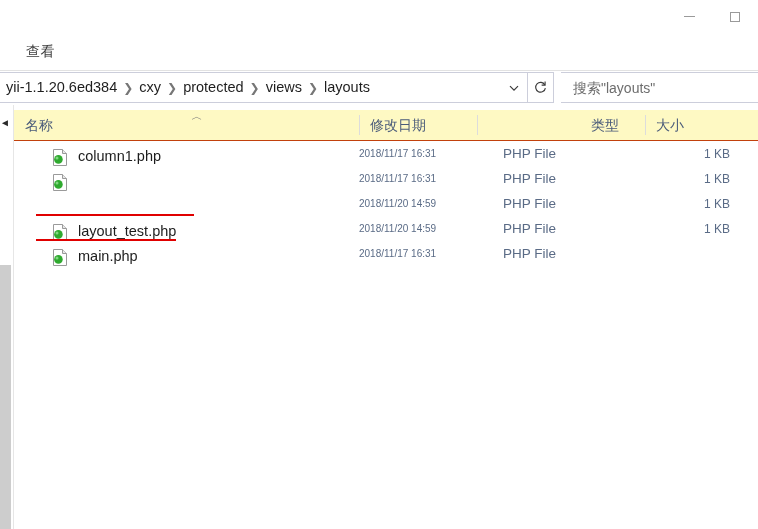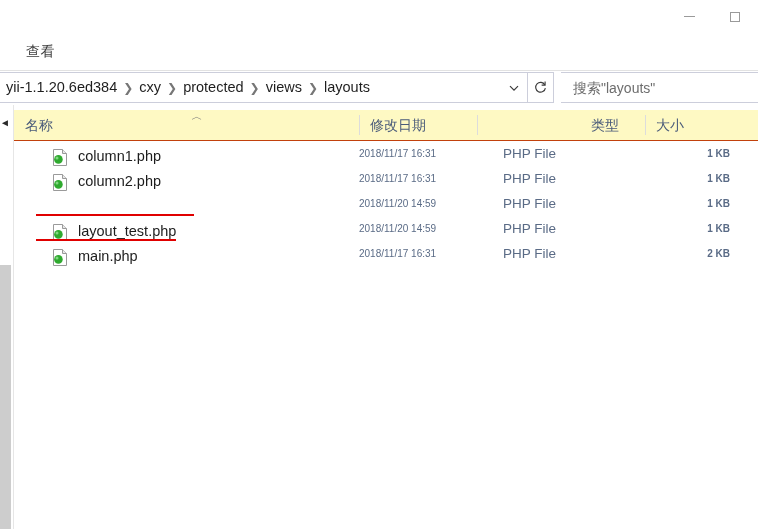--- a/index.html
+++ b/index.html
@@ -295,25 +295,24 @@
     text-align: center;
   }
   .cell-size {
     position: absolute;
     left: 631px; top: 0;
     width: 85px;
     height: 25px;
     display: flex;
     align-items: center;
     justify-content: flex-end;
-    font-size: 10px;
+    font-size: 12px;
     color: #5a6b86;
     line-height: 20px;
     white-space: nowrap;
-    font-weight: bold;
   }
 </style>
 </head>
 <body>
 
 <div class="window">
 
   <div class="titlebar">
     <div class="win-controls">
       <button class="win-btn">
@@ -409,21 +408,20 @@
     <div class="filerow">
       <div class="cell-name">
         <span class="php-icon">
           <svg width="16" height="17" viewBox="0 0 16 17">
             <path d="M1.5 0.5 H10.5 L14.5 4.5 V16.5 H1.5 Z" fill="#ffffff" stroke="#9a9a9a" stroke-width="1"></path>
             <path d="M10.5 0.5 V4.5 H14.5" fill="#e8e8e8" stroke="#9a9a9a" stroke-width="1"></path>
             <circle cx="6.4" cy="10.4" r="4.3" fill="#2faa2f"></circle>
             <circle cx="5.0" cy="8.9" r="1.5" fill="#8ede8e" opacity="0.85"></circle>
           </svg>
         </span>
-        <span class="file-name">column2.php</span>
       </div>
       <div class="cell-date">2018/11/17 16:31</div>
       <div class="cell-type">PHP File</div>
       <div class="cell-size">1 KB</div>
     </div>
 
     <div class="filerow">
       <div class="redline" style="width:158px;"></div>
       <div class="cell-date">2018/11/20 14:59</div>
       <div class="cell-type">PHP File</div>
@@ -455,18 +453,17 @@
             <path d="M1.5 0.5 H10.5 L14.5 4.5 V16.5 H1.5 Z" fill="#ffffff" stroke="#9a9a9a" stroke-width="1"></path>
             <path d="M10.5 0.5 V4.5 H14.5" fill="#e8e8e8" stroke="#9a9a9a" stroke-width="1"></path>
             <circle cx="6.4" cy="10.4" r="4.3" fill="#2faa2f"></circle>
             <circle cx="5.0" cy="8.9" r="1.5" fill="#8ede8e" opacity="0.85"></circle>
           </svg>
         </span>
         <span class="file-name">main.php</span>
       </div>
       <div class="cell-date">2018/11/17 16:31</div>
       <div class="cell-type">PHP File</div>
-      <div class="cell-size">2 KB</div>
     </div>
 
   </div>
 
 </div>
 
 </body></html>

